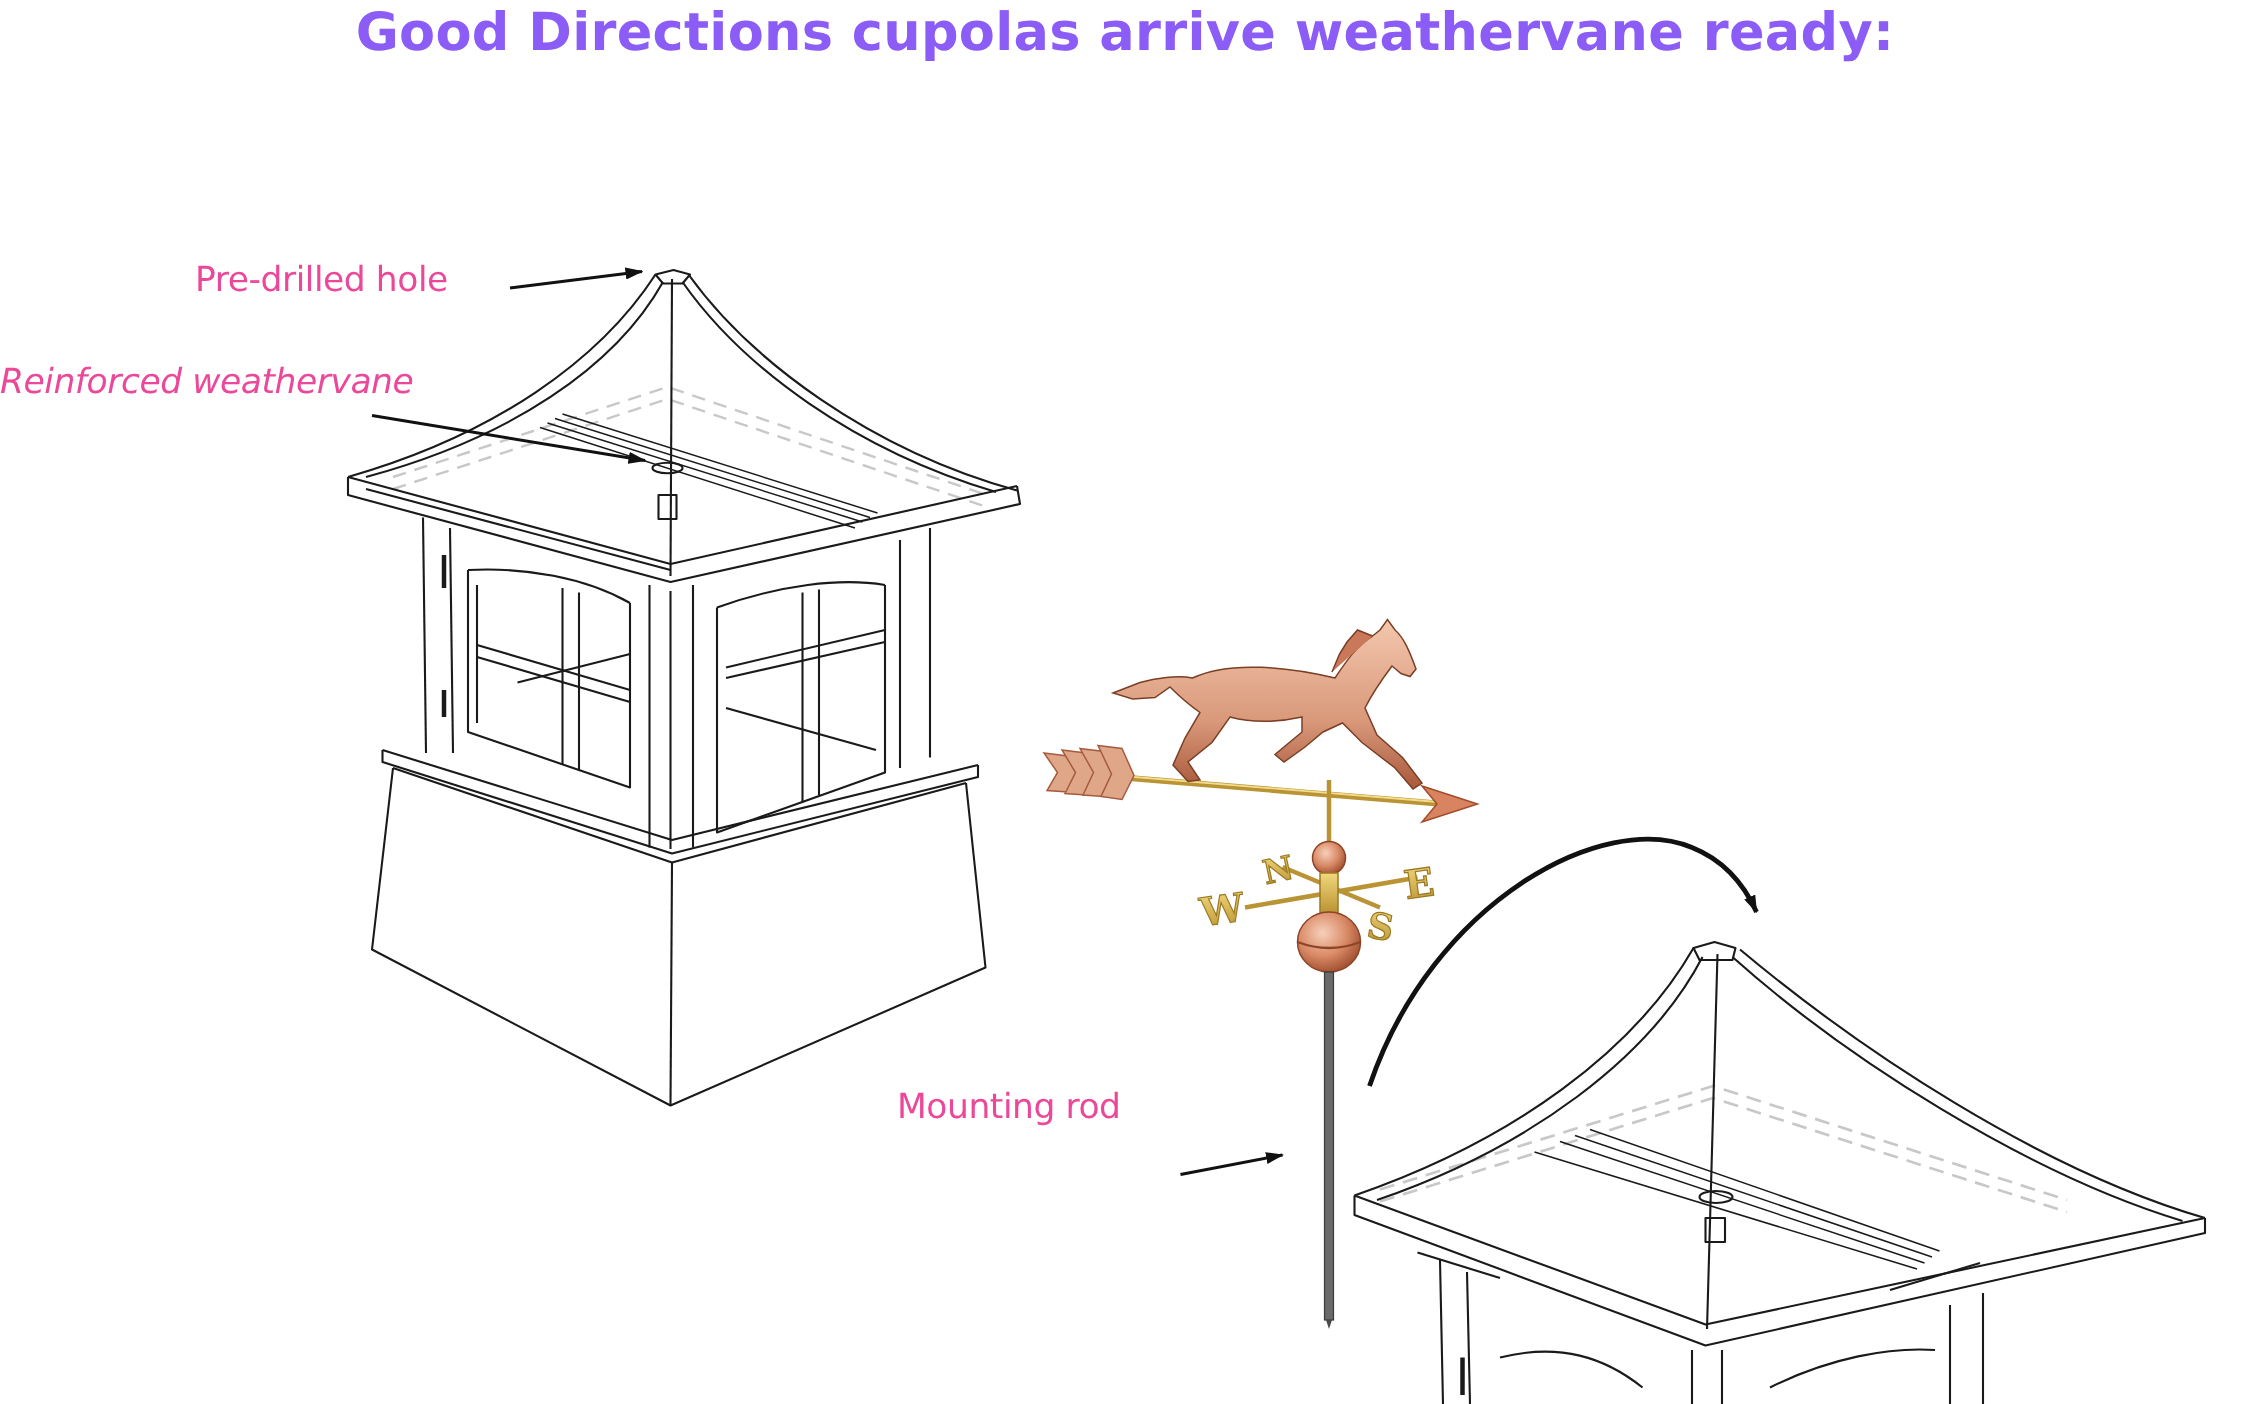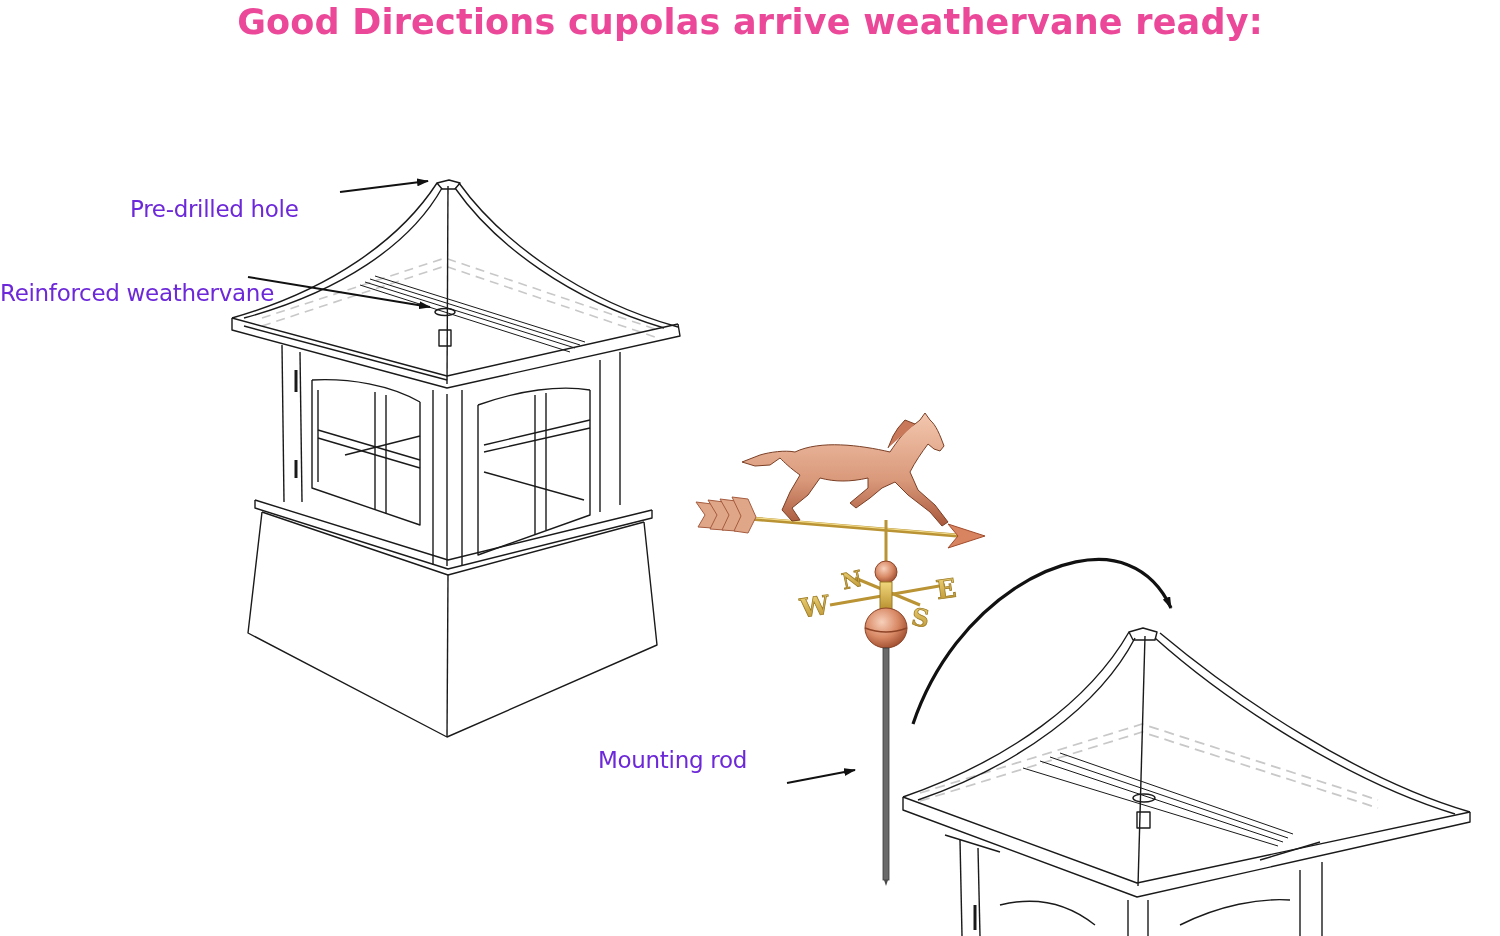--- a/index.html
+++ b/index.html
@@ -1,24 +1,24 @@
 <!DOCTYPE html>
 <html><head>
   <meta charset="utf-8">
   <style>
     html, body { margin: 0; padding: 0; background: #ffffff; }
     body { width: 1500px; height: 936px; position: relative; overflow: hidden;
            font-family: "Liberation Sans", "DejaVu Sans", sans-serif; color: #111; }
     .title { position: absolute; left: 0; top: 2px; width: 1500px; text-align: center;
              font-family: "DejaVu Sans", "Liberation Sans", sans-serif; font-weight: bold;
-             font-size: 35px; letter-spacing: 0.2px; color: #ec4899; }
+             font-size: 35px; letter-spacing: 0.2px; color: #8b5cf6; }
     .label { position: absolute; font-family: "DejaVu Sans", sans-serif; font-size: 23px;
-             color: #6d28d9; line-height: 30px; font-weight: normal; letter-spacing: -0.3px; margin-top: 22px; }
+             color: #ec4899; line-height: 30px; font-weight: normal; letter-spacing: -0.3px; }
     .lbl-hole { left: 130px; top: 172px; }
-    .lbl-bracket { left: 0px; top: 256px; }
+    .lbl-bracket { left: 0px; top: 240px; font-style: italic; }
     .lbl-instr { left: 770px; top: 170px; width: 730px; }
     .lbl-rod { left: 598px; top: 723px; }
     svg.art { position: absolute; left: 0; top: 0; }
   </style>
 </head>
 <body>
 
 <div class="title">Good Directions cupolas arrive weathervane ready:</div>
 
 <div class="label lbl-hole">Pre-drilled hole</div>

